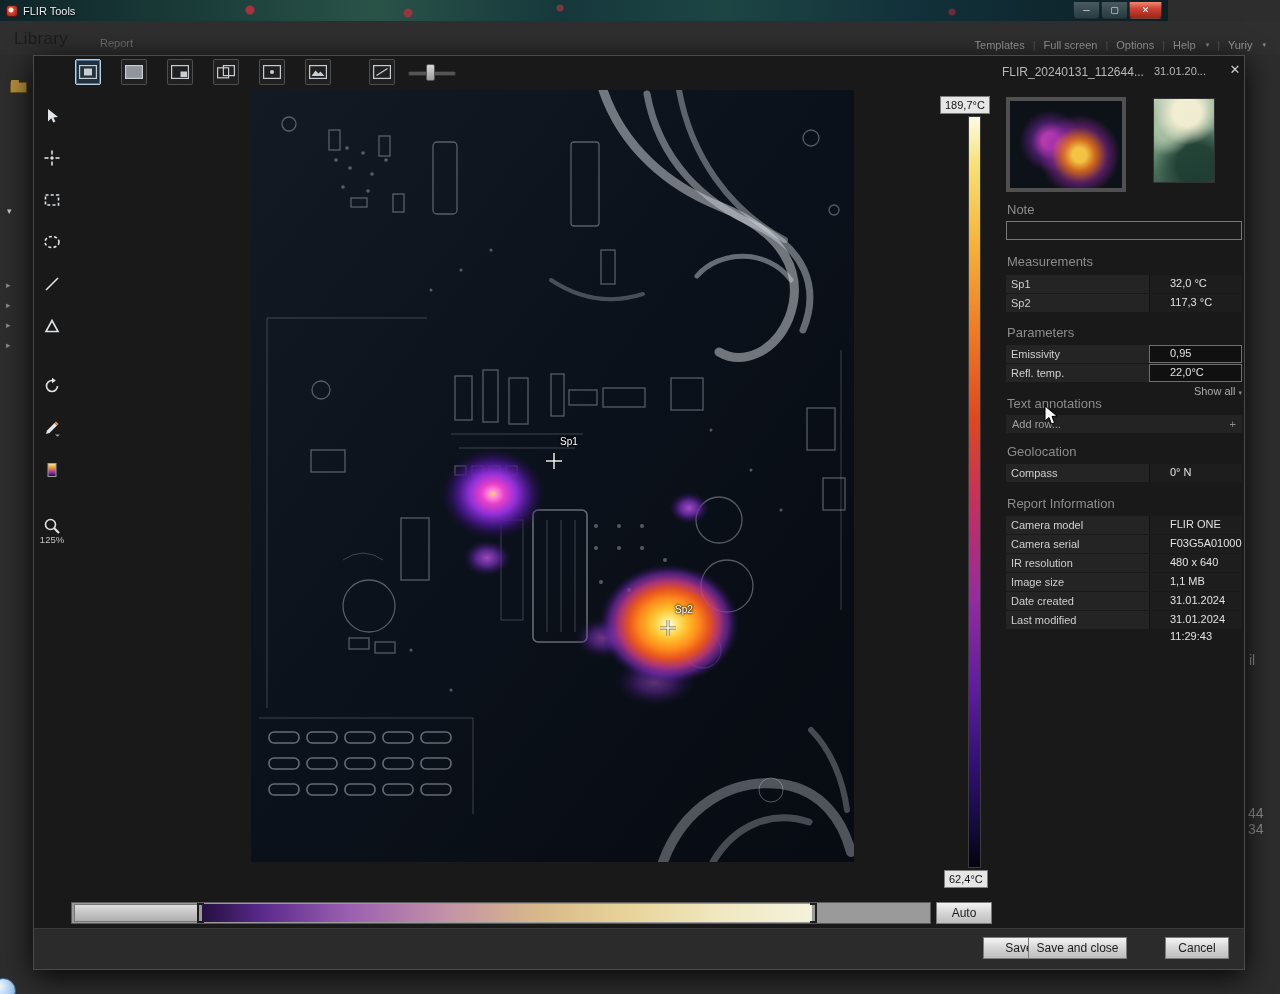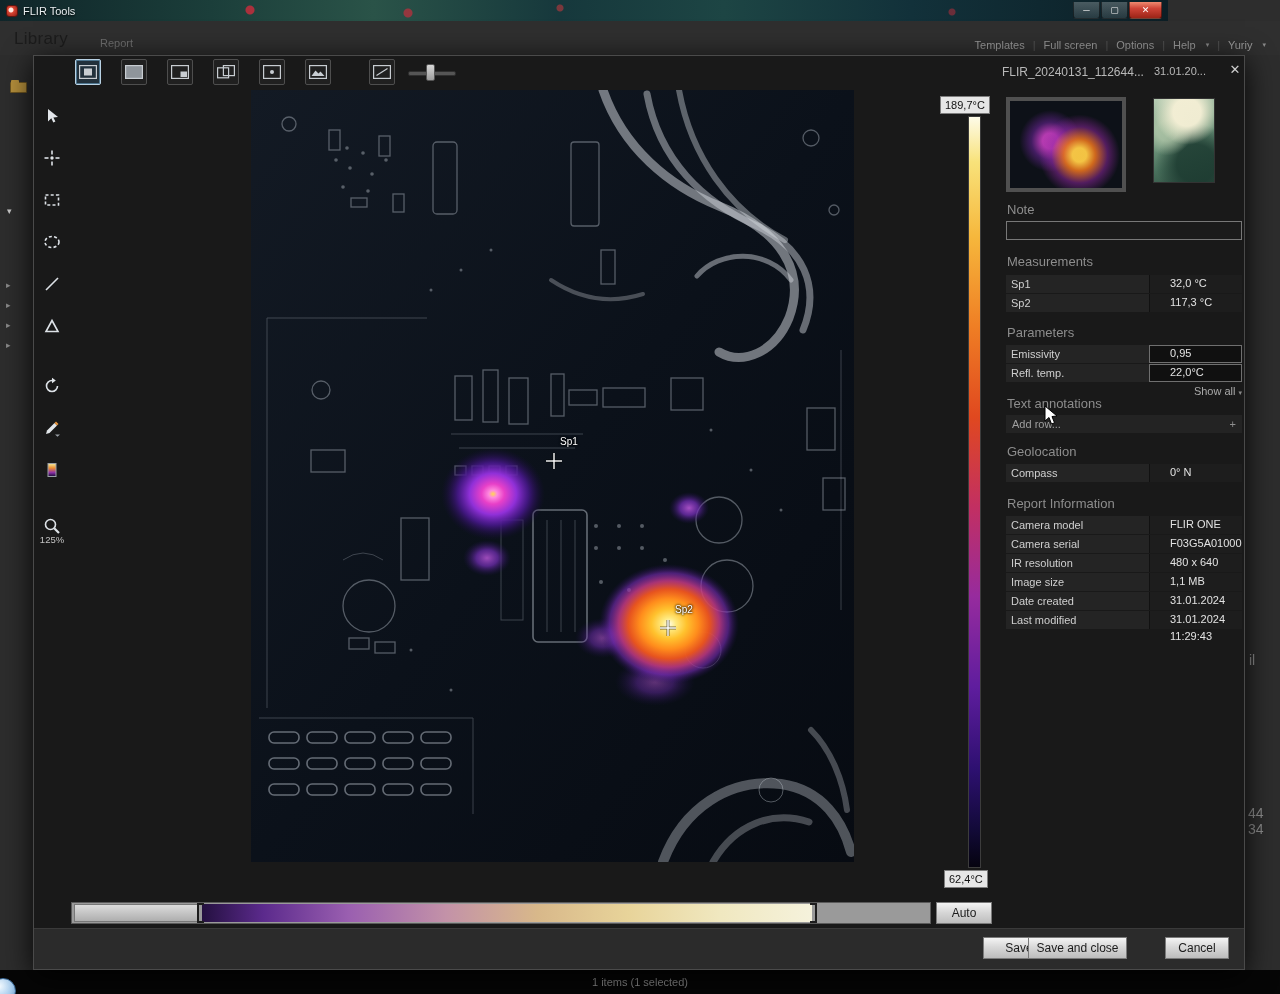--- a/index.html
+++ b/index.html
@@ -185,23 +185,20 @@
   <div class="bg-folder"></div>
   <span class="bg-caret">▾</span>
   <span class="bg-chev" style="top:280px">▸</span>
   <span class="bg-chev" style="top:300px">▸</span>
   <span class="bg-chev" style="top:320px">▸</span>
   <span class="bg-chev" style="top:340px">▸</span>
   <span class="frag" style="left:1249px;top:652px">il</span>
   <span class="frag" style="left:1248px;top:805px">44</span>
   <span class="frag" style="left:1248px;top:821px">34</span>
 
-  <div class="statusbar">
-    <div class="status-text">1 items  (1 selected)</div>
-  </div>
   <div class="start-orb"></div>
 
   <div class="dlg">
 
     <div class="mode-btn selected" style="left:41px">
       <svg width="18" height="14" viewBox="0 0 18 14">
           <rect x="0.6" y="0.6" width="16.8" height="12.8" fill="none" stroke="#c8cdd2" stroke-width="1.2"></rect>
           <rect x="5" y="3.5" width="8" height="7" fill="#c8cdd2"></rect>
         </svg>
     </div>

